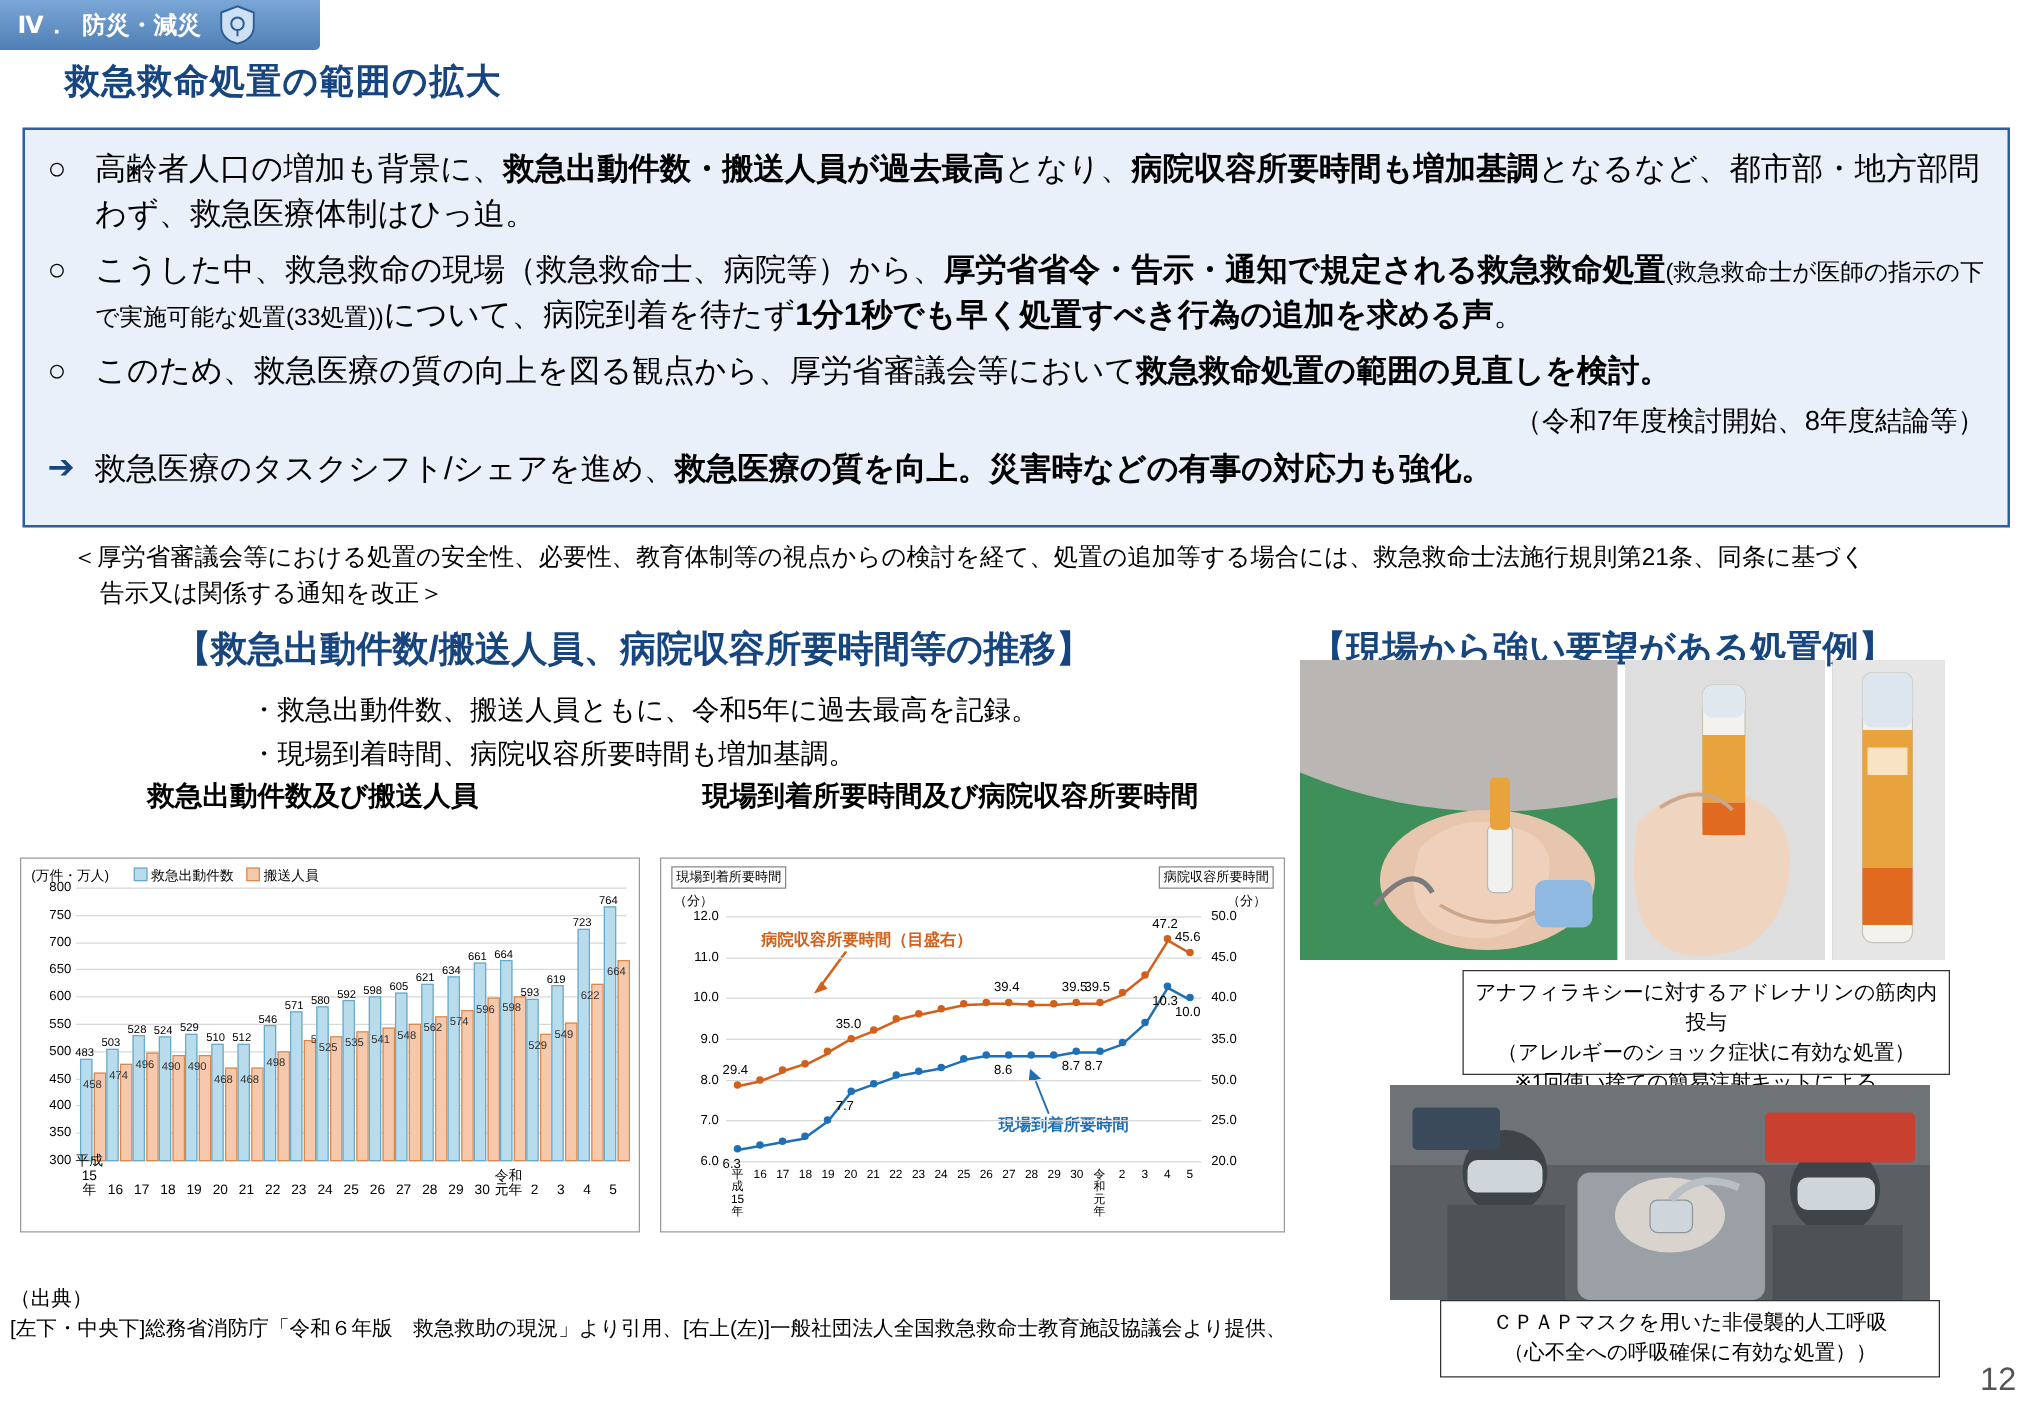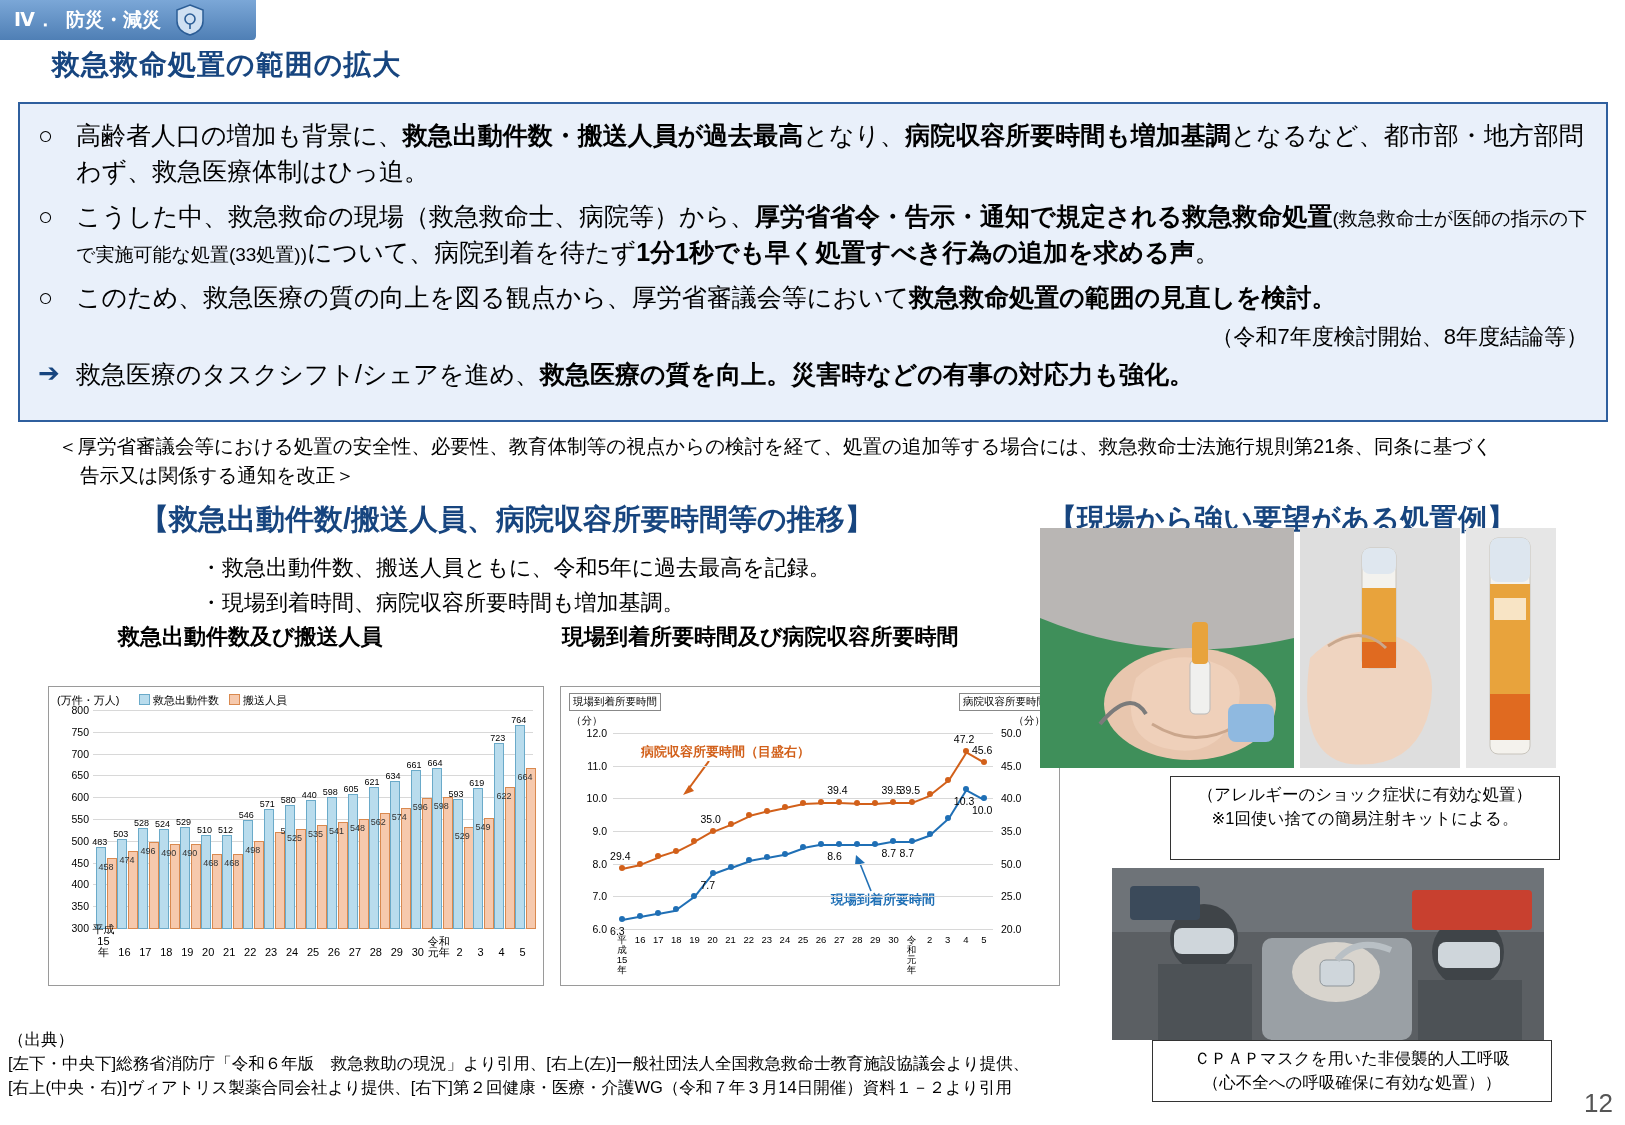--- a/index.html
+++ b/index.html
@@ -69,21 +69,21 @@
   .lead{
     position:absolute;left:200px;top:550px;font-size:22px;line-height:1.6;
   }
   .chart-title{
     position:absolute;font-size:22px;font-weight:bold;
   }
   #ct1{left:118px;top:622px;}
   #ct2{left:562px;top:622px;}
   
   .chart-frame{
-    position:absolute;border:1px solid #9a9a9a;background:#fff;box-sizing:border-box;margin-left:32px;
+    position:absolute;border:1px solid #9a9a9a;background:#fff;box-sizing:border-box;
   }
   #chart1{left:16px;top:686px;width:496px;height:300px;}
   #chart2{left:528px;top:686px;width:500px;height:300px;}
   .axis-label{position:absolute;font-size:11px;}
   .legend{
     position:absolute;left:90px;top:6px;font-size:11px;display:flex;gap:10px;align-items:center;
   }
   .legend .sw{display:inline-block;width:9px;height:9px;margin-right:3px;vertical-align:-1px;}
   .bars{position:absolute;left:44px;top:24px;width:440px;height:218px;}
   .gridline{position:absolute;left:0;right:0;border-top:1px solid #d8d8d8;}
@@ -295,21 +295,21 @@
         <div class="bar b1" style="height: 122.08px;"></div>
         <div class="bar b2" style="height: 98.1px;"></div>
       </div>
       <div class="vlabel" style="left: 195.276px; bottom: 124.08px;">580</div>
       <div class="vlabel" style="left: 201.562px; bottom: 86.1px; color: rgb(51, 51, 51);">525</div>
       <div class="xlab" style="left: 199.048px;">24</div>
       <div class="grp" style="left: 212.876px; height: 218px;">
         <div class="bar b1" style="height: 127.312px;"></div>
         <div class="bar b2" style="height: 102.46px;"></div>
       </div>
-      <div class="vlabel" style="left: 216.229px; bottom: 129.312px;">440</div>
+      <div class="vlabel" style="left: 216.229px; bottom: 129.312px;">592</div>
       <div class="vlabel" style="left: 222.514px; bottom: 90.46px; color: rgb(51, 51, 51);">535</div>
       <div class="xlab" style="left: 220px;">25</div>
       <div class="grp" style="left: 233.829px; height: 218px;">
         <div class="bar b1" style="height: 129.928px;"></div>
         <div class="bar b2" style="height: 105.076px;"></div>
       </div>
       <div class="vlabel" style="left: 237.181px; bottom: 131.928px;">598</div>
       <div class="vlabel" style="left: 243.467px; bottom: 93.076px; color: rgb(51, 51, 51);">541</div>
       <div class="xlab" style="left: 240.952px;">26</div>
       <div class="grp" style="left: 254.781px; height: 218px;">
@@ -576,20 +576,21 @@
     <rect width="90" height="240" fill="#e6e6e6"></rect>
     <rect x="24" y="10" width="40" height="216" rx="8" fill="#f4f2ed" stroke="#c8c4bc"></rect>
     <rect x="24" y="56" width="40" height="110" fill="#e8a33c"></rect>
     <rect x="24" y="166" width="40" height="46" fill="#e06a20"></rect>
     <rect x="24" y="10" width="40" height="44" rx="8" fill="#dde6ef"></rect>
     <rect x="28" y="70" width="32" height="22" fill="#fff" opacity=".7"></rect>
   </svg>
 </div>
 
 <div class="cap-box" style="left:1170px;top:776px;width:390px;height:84px;">
+  <div>アナフィラキシーに対するアドレナリンの筋肉内投与</div>
   <div>（アレルギーのショック症状に有効な処置）</div>
   <div>※1回使い捨ての簡易注射キットによる。</div>
 </div>
 
 <div class="photo" style="left:1112px;top:868px;width:432px;height:172px;">
   <svg width="432" height="172" viewBox="0 0 432 172">
     <rect width="432" height="172" fill="#5b5f63"></rect>
     <rect x="0" y="0" width="432" height="64" fill="#6e7378"></rect>
     <rect x="150" y="70" width="150" height="102" rx="10" fill="#9aa0a5"></rect>
     <ellipse cx="224" cy="104" rx="44" ry="30" fill="#d8d4cd"></ellipse>
@@ -607,15 +608,14 @@
 </div>
 
 <div class="cap-box" style="left:1152px;top:1040px;width:400px;height:62px;">
   <div>ＣＰＡＰマスクを用いた非侵襲的人工呼吸</div>
   <div>（心不全への呼吸確保に有効な処置））</div>
 </div>
 
 <div class="source">
   <div>（出典）</div>
   <div>[左下・中央下]総務省消防庁「令和６年版　救急救助の現況」より引用、[右上(左)]一般社団法人全国救急救命士教育施設協議会より提供、</div>
-  <div>[右上(中央・右)]ヴィアトリス製薬合同会社より提供、[右下]第２回健康・医療・介護WG（令和７年３月14日開催）資料１－２より引用</div>
 </div>
 <div class="pageno">12</div>
 
 </body></html>

